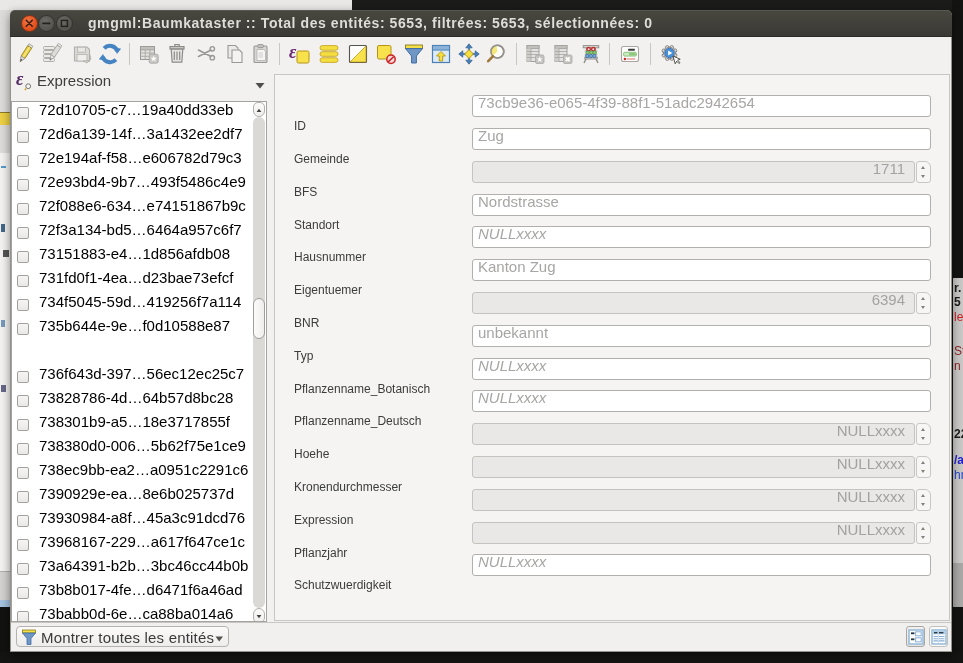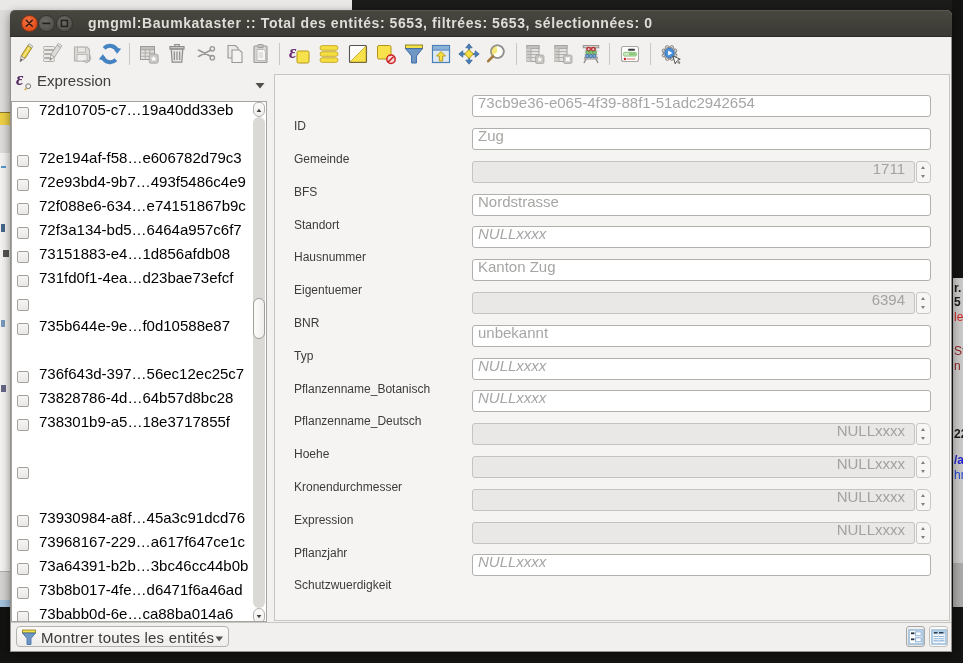--- a/index.html
+++ b/index.html
@@ -288,20 +288,24 @@
   <svg width="12" height="8" style="position:absolute;left:244px;top:12px;">
         <path d="M1.5 1 L10.5 1 L6 6.5 Z" fill="#514f4b"></path>
       </svg>
 </div>
 
 <div id="list">
       <div class="lrow" style="top:2px">
         <div class="cb"></div>
         <div class="ltxt">72d10705-c7…19a40dd33eb</div>
       </div>
+      <div class="lrow" style="top:26px">
+        <div class="cb"></div>
+        <div class="ltxt">72d6a139-14f…3a1432ee2df7</div>
+      </div>
       <div class="lrow" style="top:50px">
         <div class="cb"></div>
         <div class="ltxt">72e194af-f58…e606782d79c3</div>
       </div>
       <div class="lrow" style="top:74px">
         <div class="cb"></div>
         <div class="ltxt">72e93bd4-9b7…493f5486c4e9</div>
       </div>
       <div class="lrow" style="top:98px">
         <div class="cb"></div>
@@ -314,39 +318,49 @@
       <div class="lrow" style="top:146px">
         <div class="cb"></div>
         <div class="ltxt">73151883-e4…1d856afdb08</div>
       </div>
       <div class="lrow" style="top:170px">
         <div class="cb"></div>
         <div class="ltxt">731fd0f1-4ea…d23bae73efcf</div>
       </div>
       <div class="lrow" style="top:194px">
         <div class="cb"></div>
+        <div class="ltxt">734f5045-59d…419256f7a114</div>
       </div>
       <div class="lrow" style="top:218px">
         <div class="cb"></div>
         <div class="ltxt">735b644e-9e…f0d10588e87</div>
       </div>
       <div class="lrow" style="top:266px">
         <div class="cb"></div>
         <div class="ltxt">736f643d-397…56ec12ec25c7</div>
       </div>
       <div class="lrow" style="top:290px">
         <div class="cb"></div>
         <div class="ltxt">73828786-4d…64b57d8bc28</div>
       </div>
       <div class="lrow" style="top:314px">
         <div class="cb"></div>
         <div class="ltxt">738301b9-a5…18e3717855f</div>
       </div>
+      <div class="lrow" style="top:338px">
+        <div class="cb"></div>
+        <div class="ltxt">738380d0-006…5b62f75e1ce9</div>
+      </div>
       <div class="lrow" style="top:362px">
         <div class="cb"></div>
+        <div class="ltxt">738ec9bb-ea2…a0951c2291c6</div>
+      </div>
+      <div class="lrow" style="top:386px">
+        <div class="cb"></div>
+        <div class="ltxt">7390929e-ea…8e6b025737d</div>
       </div>
       <div class="lrow" style="top:410px">
         <div class="cb"></div>
         <div class="ltxt">73930984-a8f…45a3c91dcd76</div>
       </div>
       <div class="lrow" style="top:434px">
         <div class="cb"></div>
         <div class="ltxt">73968167-229…a617f647ce1c</div>
       </div>
       <div class="lrow" style="top:458px">

